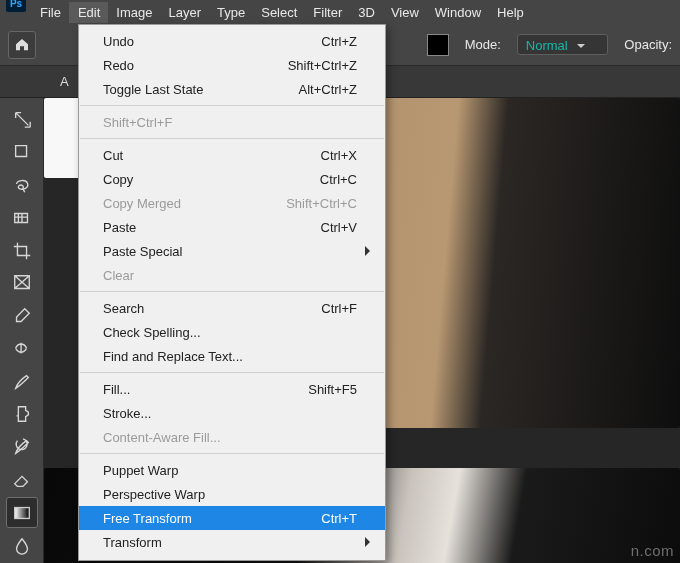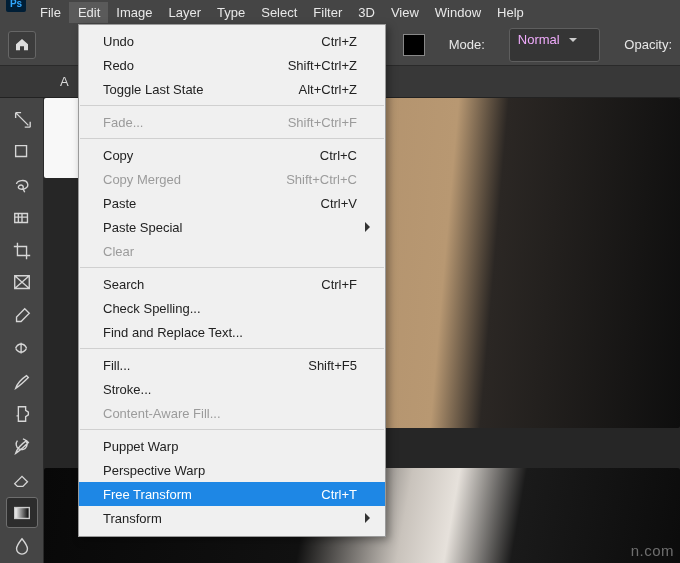--- a/index.html
+++ b/index.html
@@ -51,33 +51,33 @@
   }
   .home-btn {
     width: 28px; height: 28px;
     border: 1px solid #666;
     border-radius: 3px;
     display: flex; align-items: center; justify-content: center;
     background: #3c3c3c;
   }
   .ops-gap { flex: 1 1 340px; }
   .mode-box {
-    display: flex; align-items: center; gap: 24px;
+    display: flex; align-items: center; gap: 16px;
   }
   .swatch {
     width: 22px; height: 22px;
     border: 1px solid #888;
     background: #000;
   }
   .mode-select {
     background: #353535;
-    color: #f0abfc;
+    color: #14b8a6;
     border: 1px solid #5e5e5e;
     border-radius: 3px;
-    padding: 3px 22px 14px 8px;
+    padding: 3px 22px 1px 8px;
     position: relative;
   }
   .tabs-row {
     height: 32px;
     background: #383838;
     display: flex;
     align-items: center;
     padding-left: 56px;
     gap: 14px;
     border-bottom: 1px solid #222;
@@ -321,24 +321,27 @@
     <div class="dd-row">
       <span class="dd-label">Redo</span>
       <span class="dd-short">Shift+Ctrl+Z</span>
     </div>
     <div class="dd-row">
       <span class="dd-label">Toggle Last State</span>
       <span class="dd-short">Alt+Ctrl+Z</span>
     </div>
     <div class="sep"></div>
     <div class="dd-row disabled">
-      <span class="dd-label">Fade...</span>
       <span class="dd-short">Shift+Ctrl+F</span>
     </div>
     <div class="sep"></div>
+    <div class="dd-row">
+      <span class="dd-label">Cut</span>
+      <span class="dd-short">Ctrl+X</span>
+    </div>
     <div class="dd-row">
       <span class="dd-label">Copy</span>
       <span class="dd-short">Ctrl+C</span>
     </div>
     <div class="dd-row disabled">
       <span class="dd-label">Copy Merged</span>
       <span class="dd-short">Shift+Ctrl+C</span>
     </div>
     <div class="dd-row">
       <span class="dd-label">Paste</span>

